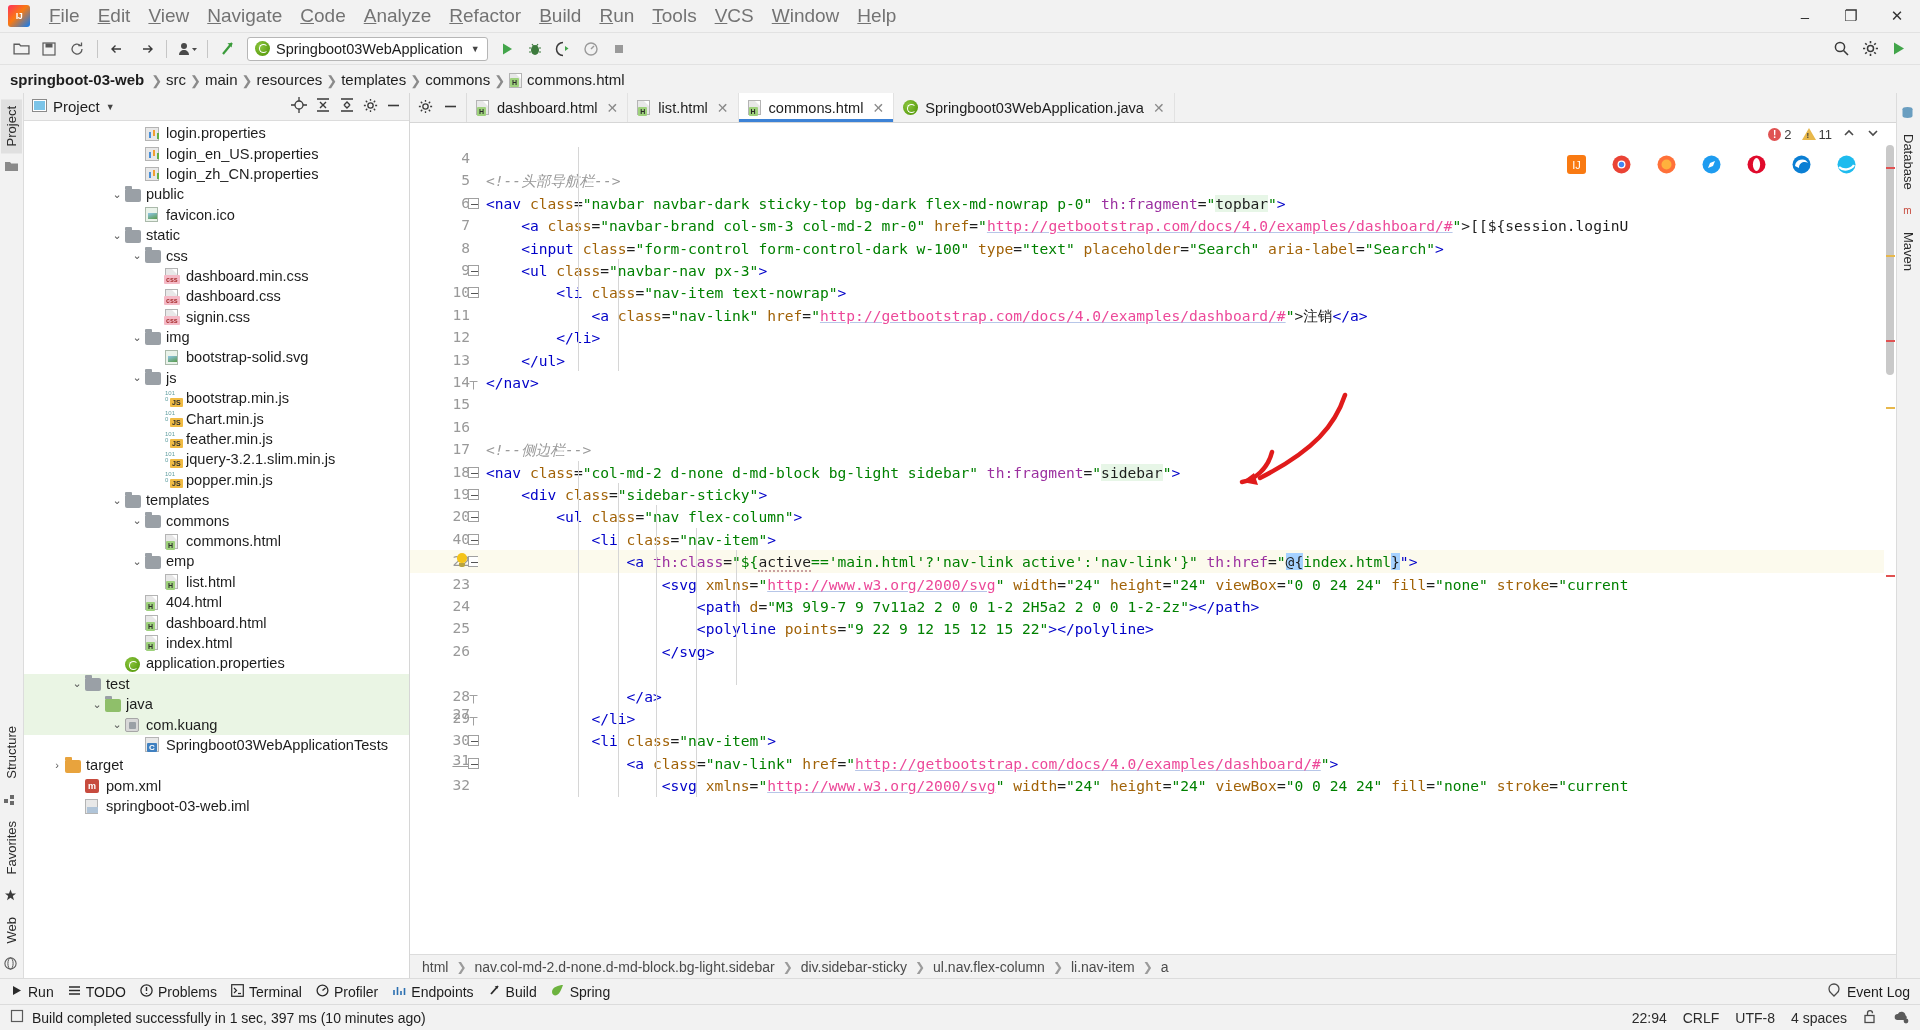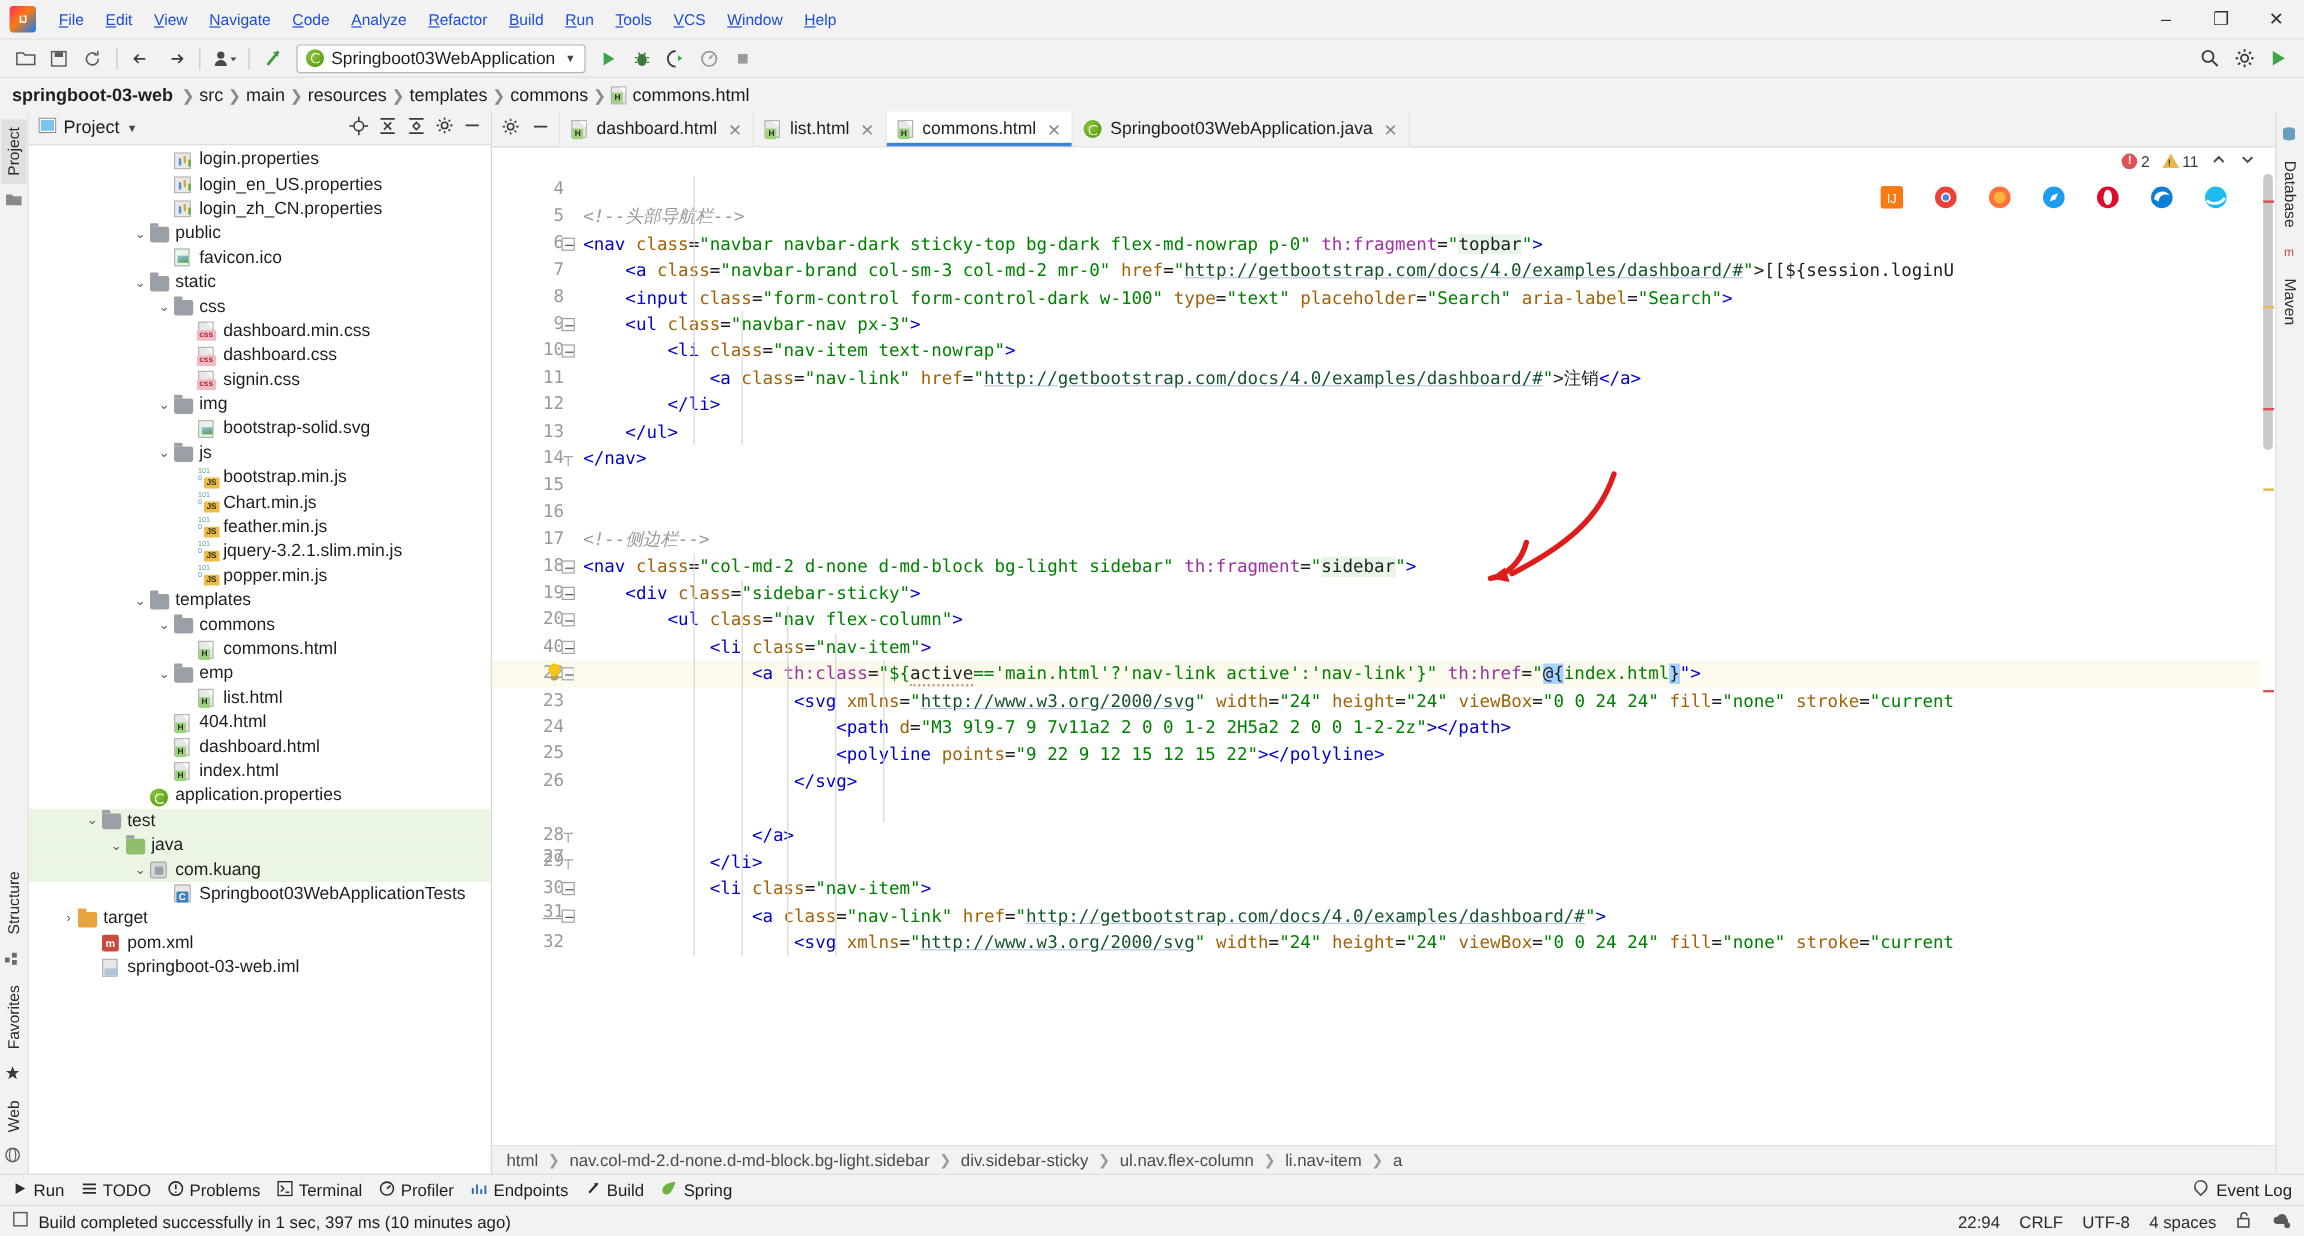--- a/index.html
+++ b/index.html
@@ -23,21 +23,21 @@
     background: linear-gradient(135deg,#fe315d 0%, #f97a12 45%, #087cfa 100%);
     position:relative; flex:none;
   }
   .ij-logo::after{
     content:"IJ"; position:absolute; left:0;right:0;top:0;bottom:0;
     color:#fff; font-size:9px; font-weight:bold; display:flex; align-items:center; justify-content:center;
     letter-spacing:-0.5px;
   }
   .menu { display:flex; align-items:center; gap:0px; }
   .menu-item {
-    padding: 4px 9px; font-size:13px; color:#1d4ed8; white-space:nowrap; cursor:default;
+    padding: 4px 9px; font-size:19px; color:#737373; white-space:nowrap; cursor:default;
   }
   .menu-item u { text-decoration: underline; }
   .win-title {
     position:absolute; left:0; right:0; text-align:center; font-size:15px; color:#2b2b2b;
     pointer-events:none;
   }
   .win-btns { margin-left:auto; display:flex; height:33px; z-index:3; }
   .win-btn { width:46px; height:33px; display:flex; align-items:center; justify-content:center; color:#333; font-size:15px;}
 
   
@@ -163,21 +163,21 @@
   .indent-guide { position:absolute; width:1px; background:#d6d6d6; }
 
   
   .s-tag { color:#0000c8; }
   .s-attr { color:#a16207; }
   .s-val { color:#008000; }
   .s-th { color:#9b30a0; }
   .s-cmt { color:#9a9a9a; font-style:italic; }
   .s-txt { color:#1d1d1d; }
   .s-punct { color:#1d1d1d; }
-  .s-link { color:#14532d; text-decoration:underline; text-decoration-color:#b7c6e8; }
+  .s-link { color:#ec4899; text-decoration:underline; text-decoration-color:#b7c6e8; }
   .s-hl-green { background:#e7f6e7; }
   .s-sel { background:#a6d2ff; }
   .s-squig { border-bottom:2px dotted #c9a0a0; }
 
   .scrollbar-v { position:absolute; right:0; top:0; bottom:0; width:12px; background:#fff;}
   .sb-thumb { position:absolute; right:2px; width:8px; background:#c9c9c9; border-radius:4px;}
   .mark { position:absolute; right:1px; width:9px; height:2px; }
 
   .arrow-annot { position:absolute; pointer-events:none; }
 

